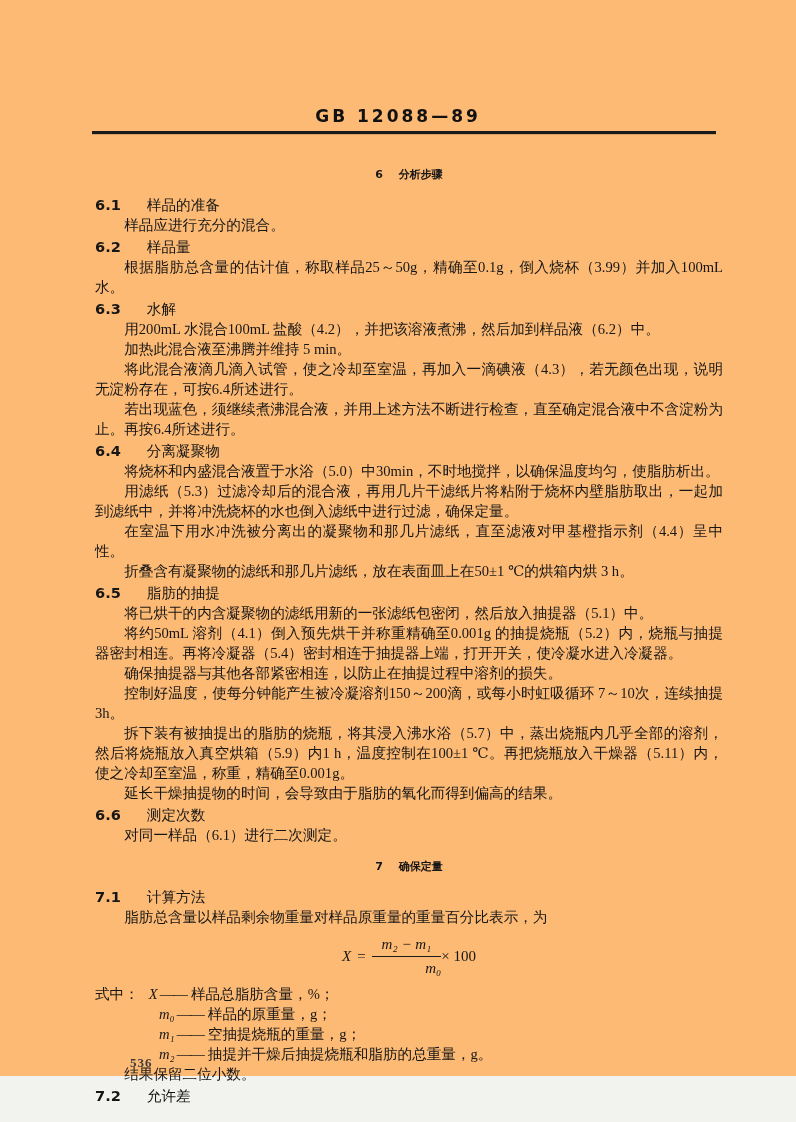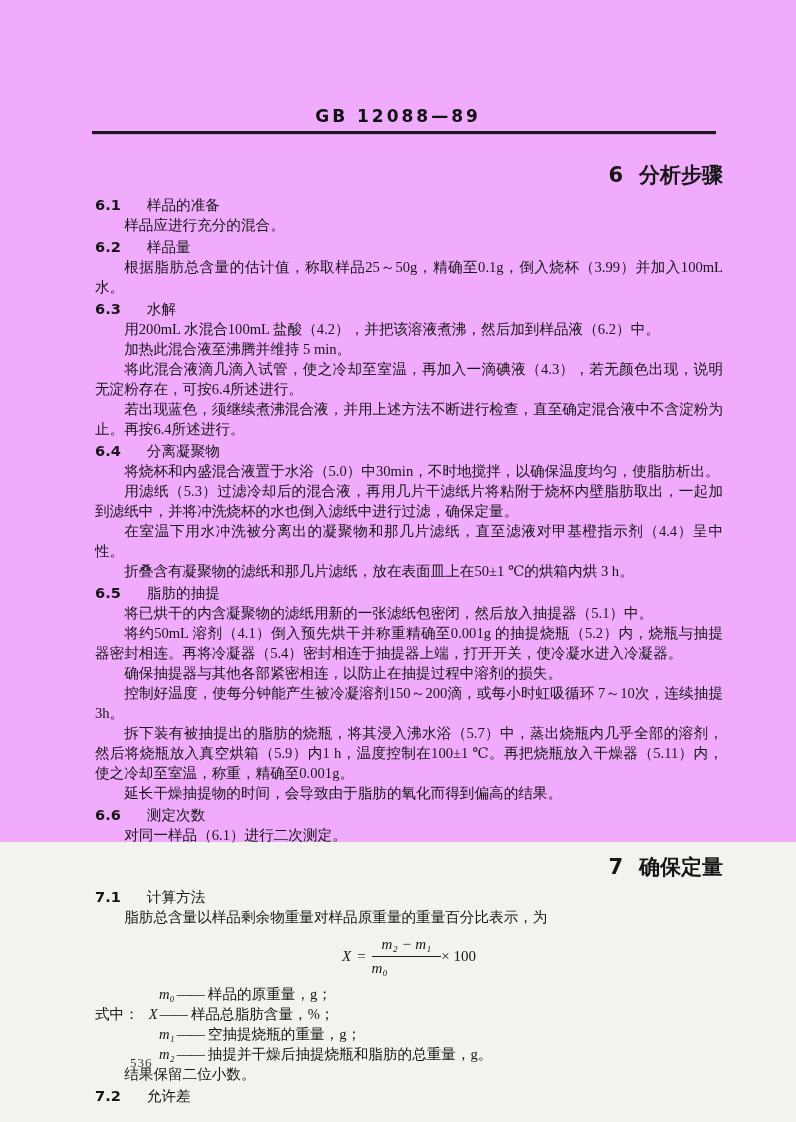--- a/index.html
+++ b/index.html
@@ -6,22 +6,22 @@
   html, body { margin: 0; padding: 0; }
   body {
     width: 796px; height: 1122px;
     background: #f2f2ee;
     font-family: "Liberation Serif", "DejaVu Serif", serif;
     position: relative;
     overflow: hidden;
   }
   .page {
     position: absolute; left: 0; top: 0;
-    width: 796px; height: 842px;
-    background: #f0abfc;
+    width: 796px; height: 1076px;
+    background: #fdba74;
     color: #151515;
   }
   .std-number {
     position: absolute; top: 106px; left: 0; width: 100%;
     text-align: center;
     font-family: "DejaVu Sans", "Liberation Sans", sans-serif;
     font-weight: bold; font-size: 17px; letter-spacing: 3px;
     color: #111;
   }
   .header-rule {
@@ -32,61 +32,62 @@
   }
   .content {
     position: absolute; top: 153px; left: 95px;
     width: 628px;
     font-size: 14.6px; line-height: 20px;
     text-align: justify;
     color: #161616;
   }
   .h-main {
     font-family: "DejaVu Sans", "Liberation Sans", sans-serif;
-    font-weight: bold; font-size: 21px;
+    font-weight: bold; font-size: 11px;
     margin: 12px 0 10px 0;
-    text-align: right;
+    text-align: center;
   }
   .h-main .num { margin-right: 16px; }
   .h-sub {
     margin: 2px 0 0 0;
     text-align: left;
   }
   .h-sub .num {
     font-family: "DejaVu Sans", "Liberation Sans", sans-serif;
     font-weight: bold; font-size: 14.6px;
     margin-right: 26px;
   }
   .para { margin: 0; text-indent: 2em; }
   .formula-wrap {
     margin: 7px 0 6px 0;
     text-align: center;
     text-indent: 0;
   }
   .formula { display: inline-flex; align-items: center; font-size: 15px; }
   .f-var { font-style: italic; font-family: "Liberation Serif", serif; }
   .f-eq { margin: 0 6px; }
-  .frac { display: inline-flex; flex-direction: column; text-align: left; vertical-align: middle; }
+  .frac { display: inline-flex; flex-direction: column; text-align: right; vertical-align: middle; }
   .f-num {
     font-style: italic;
     padding: 0 10px 2px 10px;
     border-bottom: 1.4px solid #1a1a1a;
   }
   .f-den { font-style: italic; padding-top: 1px; }
   .f-times { margin-left: 0; }
   .where { margin-top: 4px; }
   .where-line { margin: 0; text-align: left; }
   .where-line.cont { margin-left: 64px; }
   .where-label { margin-right: 10px; }
   .sym { font-style: italic; margin-right: 2px; }
   .dash { letter-spacing: -1px; margin-right: 4px; }
   .page-number {
     position: absolute; left: 130px; top: 1055px;
     font-size: 13px; letter-spacing: 1px; color: #3c3c3c;
     font-family: "Liberation Serif", serif;
+    font-weight: bold;
   }
 </style>
 </head>
 <body>
 
 <div class="page">
 
   <div class="std-number">GB 12088—89</div>
   <div class="header-rule"></div>
 
@@ -134,22 +135,22 @@
         <span class="f-eq">=</span>
         <span class="frac">
           <span class="f-num">m₂ − m₁</span>
           <span class="f-den">m₀</span>
         </span>
         <span class="f-times">× 100</span>
       </span>
     </div>
 
     <div class="where">
+      <p class="where-line"><span class="where-label">式中：</span><span class="sym">X</span><span class="dash">——</span><span>样品总脂肪含量，%；</span></p>
       <p class="where-line cont"><span class="sym">m₀</span><span class="dash">——</span><span>样品的原重量，g；</span></p>
-      <p class="where-line"><span class="where-label">式中：</span><span class="sym">X</span><span class="dash">——</span><span>样品总脂肪含量，%；</span></p>
       <p class="where-line cont"><span class="sym">m₁</span><span class="dash">——</span><span>空抽提烧瓶的重量，g；</span></p>
       <p class="where-line cont"><span class="sym">m₂</span><span class="dash">——</span><span>抽提并干燥后抽提烧瓶和脂肪的总重量，g。</span></p>
     </div>
 
     <p class="para">结果保留二位小数。</p>
 
     <p class="h-sub"><span class="num">7.2</span><span>允许差</span></p>
 
   </div>
 

